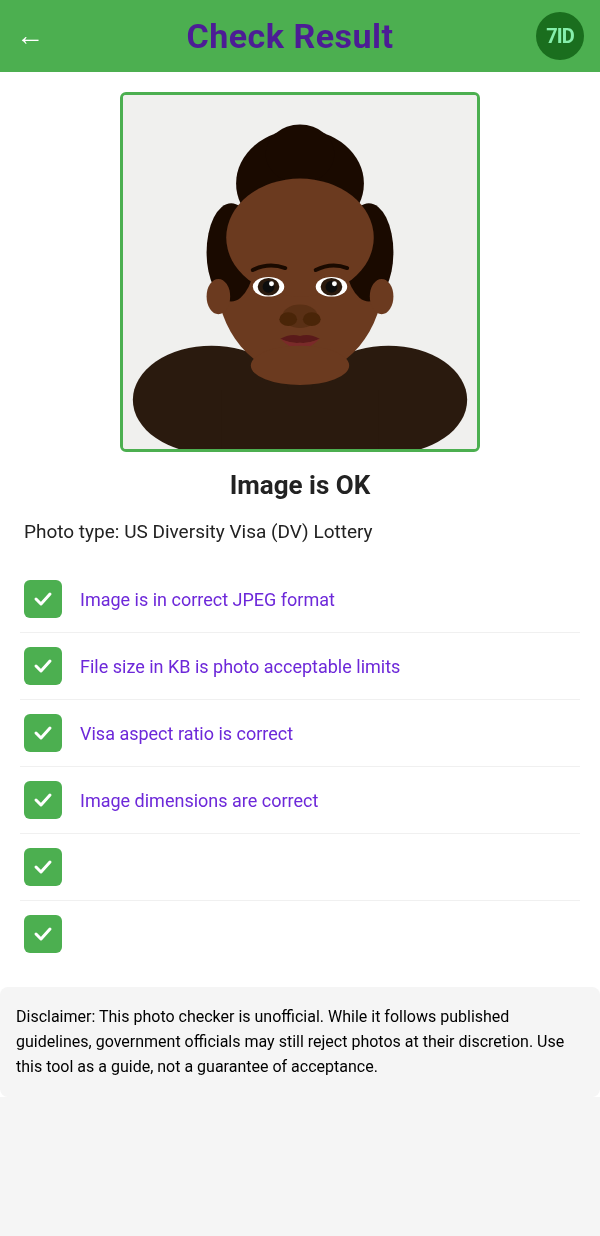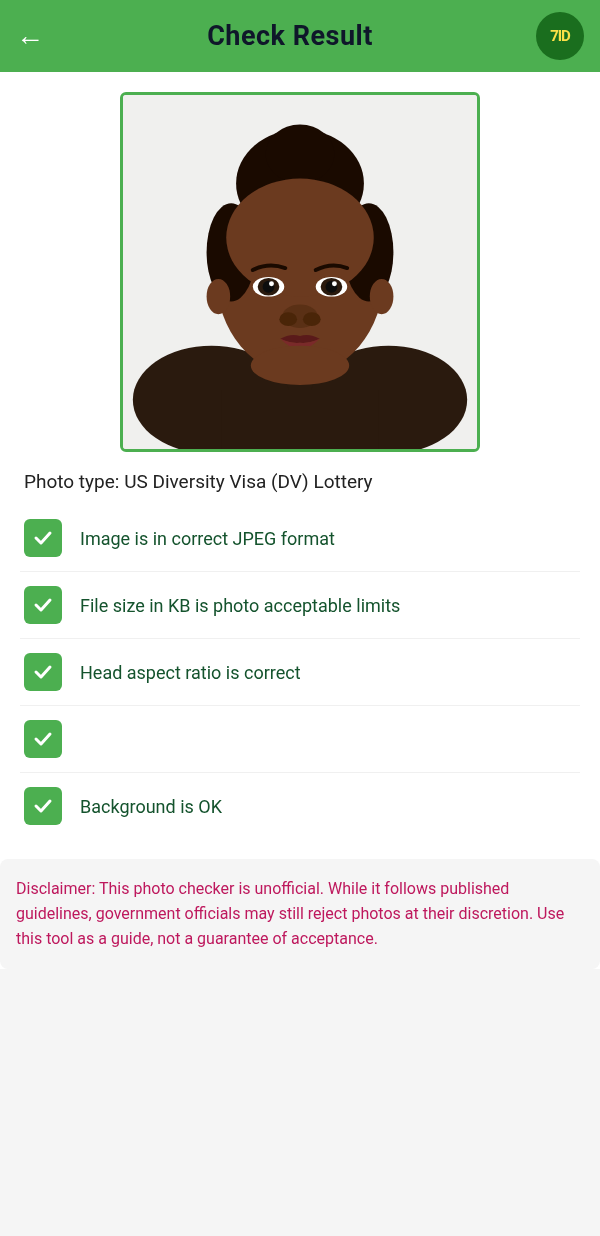--- a/index.html
+++ b/index.html
@@ -21,37 +21,37 @@
       padding: 0 16px;
       height: 72px;
     }
     .header-back {
       color: #fff;
       font-size: 28px;
       cursor: pointer;
       line-height: 1;
     }
     .header-title {
-      color: #0f172a;
-      font-size: 27px;
+      color: #4c1d95;
+      font-size: 34px;
       font-weight: bold;
       letter-spacing: 0.5px;
       flex: 1;
       text-align: center;
     }
     .header-logo {
       width: 48px;
       height: 48px;
       border-radius: 50%;
       background: #1a6e1e;
       display: flex;
       align-items: center;
       justify-content: center;
-      color: #fde047;
-      font-size: 15px;
+      color: #86efac;
+      font-size: 20px;
       font-weight: bold;
       letter-spacing: -1px;
     }
 
     
     .content {
       background: #fff;
       padding: 20px 20px 0 20px;
     }
 
@@ -90,36 +90,36 @@
       font-size: 26px;
       font-weight: bold;
       color: #222;
       margin-bottom: 20px;
     }
 
     
     .photo-type {
       font-size: 19px;
       color: #222;
-      margin-bottom: 12px;
+      margin-bottom: 23px;
       padding: 0 4px;
     }
 
     
     .checklist {
       list-style: none;
       margin-bottom: 20px;
     }
     .checklist li {
       display: flex;
       align-items: center;
       padding: 14px 4px;
       border-bottom: 1px solid #f0f0f0;
       font-size: 18px;
-      color: #14532d;
+      color: #6d28d9;
     }
     .checklist li:last-child {
       border-bottom: none;
     }
     .check-icon {
       width: 38px;
       height: 38px;
       background: #4caf50;
       border-radius: 6px;
       display: flex;
@@ -133,21 +133,21 @@
       height: 24px;
     }
 
     
     .disclaimer {
       background: #f5f5f5;
       border-radius: 8px;
       padding: 18px 16px;
       margin: 0 -20px;
       font-size: 16px;
-      color: #be185d;
+      color: #000000;
       line-height: 1.55;
     }
   </style>
 </head>
 <body>
 
 <div class="header">
   <span class="header-back">←</span>
   <span class="header-title">Check Result</span>
   <div class="header-logo">7ID</div>
@@ -208,20 +208,21 @@
           <ellipse cx="180" cy="275" rx="50" ry="20" fill="#6b3a1f"></ellipse>
 
           <ellipse cx="97" cy="205" rx="12" ry="18" fill="#6b3a1f"></ellipse>
 
           <ellipse cx="263" cy="205" rx="12" ry="18" fill="#6b3a1f"></ellipse>
         </svg>
       </div>
     </div>
   </div>
 
+  <div class="image-ok">Image is OK</div>
 
   <div class="photo-type">Photo type: US Diversity Visa (DV) Lottery</div>
 
   <ul class="checklist">
     <li>
       <div class="check-icon">
         <svg viewBox="0 0 24 24" fill="none" xmlns="http://www.w3.org/2000/svg">
           <path d="M5 12l5 5L19 7" stroke="white" stroke-width="3" stroke-linecap="round" stroke-linejoin="round"></path>
         </svg>
       </div>
@@ -234,36 +235,43 @@
         </svg>
       </div>
       <span>File size in KB is photo acceptable limits</span>
     </li>
     <li>
       <div class="check-icon">
         <svg viewBox="0 0 24 24" fill="none" xmlns="http://www.w3.org/2000/svg">
           <path d="M5 12l5 5L19 7" stroke="white" stroke-width="3" stroke-linecap="round" stroke-linejoin="round"></path>
         </svg>
       </div>
-      <span>Head aspect ratio is correct</span>
-    </li>
-    <li>
-      <div class="check-icon">
-        <svg viewBox="0 0 24 24" fill="none" xmlns="http://www.w3.org/2000/svg">
-          <path d="M5 12l5 5L19 7" stroke="white" stroke-width="3" stroke-linecap="round" stroke-linejoin="round"></path>
-        </svg>
-      </div>
-    </li>
-    <li>
-      <div class="check-icon">
-        <svg viewBox="0 0 24 24" fill="none" xmlns="http://www.w3.org/2000/svg">
-          <path d="M5 12l5 5L19 7" stroke="white" stroke-width="3" stroke-linecap="round" stroke-linejoin="round"></path>
-        </svg>
-      </div>
-      <span>Background is OK</span>
+      <span>Visa aspect ratio is correct</span>
+    </li>
+    <li>
+      <div class="check-icon">
+        <svg viewBox="0 0 24 24" fill="none" xmlns="http://www.w3.org/2000/svg">
+          <path d="M5 12l5 5L19 7" stroke="white" stroke-width="3" stroke-linecap="round" stroke-linejoin="round"></path>
+        </svg>
+      </div>
+      <span>Image dimensions are correct</span>
+    </li>
+    <li>
+      <div class="check-icon">
+        <svg viewBox="0 0 24 24" fill="none" xmlns="http://www.w3.org/2000/svg">
+          <path d="M5 12l5 5L19 7" stroke="white" stroke-width="3" stroke-linecap="round" stroke-linejoin="round"></path>
+        </svg>
+      </div>
+    </li>
+    <li>
+      <div class="check-icon">
+        <svg viewBox="0 0 24 24" fill="none" xmlns="http://www.w3.org/2000/svg">
+          <path d="M5 12l5 5L19 7" stroke="white" stroke-width="3" stroke-linecap="round" stroke-linejoin="round"></path>
+        </svg>
+      </div>
     </li>
   </ul>
 
   <div class="disclaimer">
     <span>Disclaimer: This photo checker is unofficial. While it follows published guidelines, government officials may still reject photos at their discretion. Use this tool as a guide, not a guarantee of acceptance.</span>
   </div>
 
 </div>
 
 </body></html>

